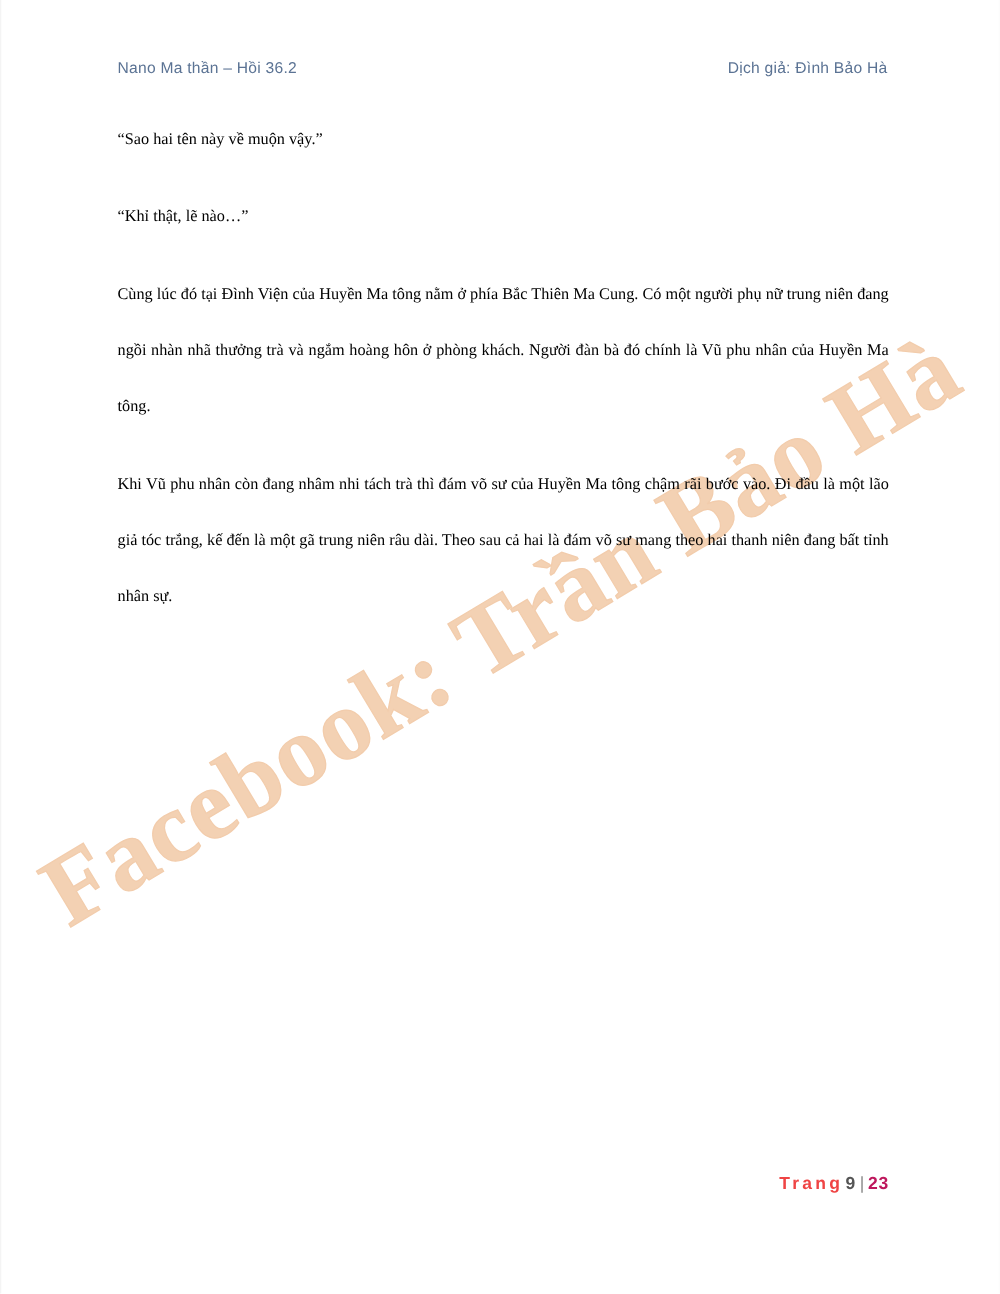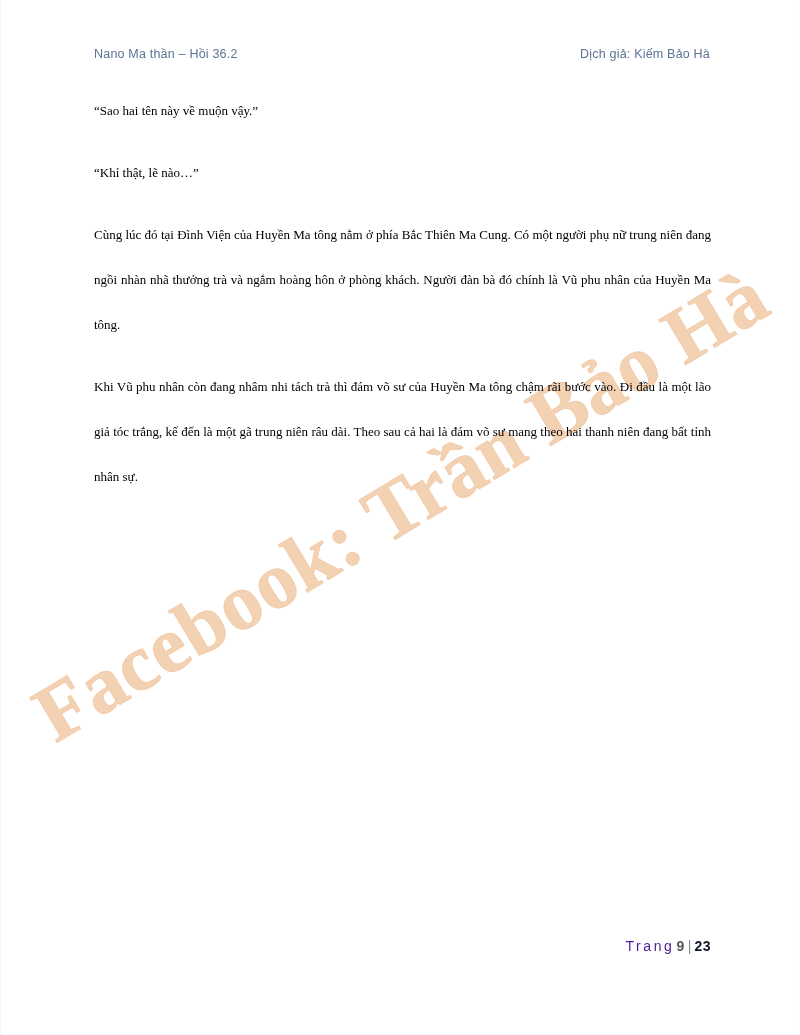--- a/index.html
+++ b/index.html
@@ -109,58 +109,58 @@
     left: 93px;
     top: 938px;
     width: 617px;
     text-align: right;
     font-family: "Liberation Sans", "DejaVu Sans", sans-serif;
     font-size: 14px;
     white-space: nowrap;
   }
 
   .doc-footer .trang-label {
-    color: #4c1d95;
+    color: #ef4444;
     letter-spacing: 2.6px;
-    font-weight: 400;
+    font-weight: 700;
   }
 
   .doc-footer .page-current {
     color: #555555;
     font-weight: 700;
     letter-spacing: 0.5px;
     margin-left: 2px;
   }
 
   .doc-footer .page-sep {
     color: #8a8a8a;
     font-weight: 400;
     margin: 0 3px;
   }
 
   .doc-footer .page-total {
-    color: #0f172a;
+    color: #be185d;
     font-weight: 700;
     letter-spacing: 0.5px;
   }
 </style>
 </head>
 <body>
 
 <div class="page">
 
   <div class="watermark-layer">
     <div class="watermark-text">Facebook: Trần Bảo Hà</div>
   </div>
 
   <div class="content-layer">
 
     <div class="doc-header">
       <span class="header-left">Nano Ma thần – Hồi 36.2</span>
-      <span class="header-right">Dịch giả: Kiếm Bảo Hà</span>
+      <span class="header-right">Dịch giả: Đình Bảo Hà</span>
     </div>
 
     <div class="doc-body">
       <p>“Sao hai tên này về muộn vậy.”</p>
       <p>“Khỉ thật, lẽ nào…”</p>
       <p>Cùng lúc đó tại Đình Viện của Huyền Ma tông nằm ở phía Bắc Thiên Ma Cung. Có một người phụ nữ trung niên đang ngồi nhàn nhã thưởng trà và ngắm hoàng hôn ở phòng khách. Người đàn bà đó chính là Vũ phu nhân của Huyền Ma tông.</p>
       <p>Khi Vũ phu nhân còn đang nhâm nhi tách trà thì đám võ sư của Huyền Ma tông chậm rãi bước vào. Đi đầu là một lão giả tóc trắng, kế đến là một gã trung niên râu dài. Theo sau cả hai là đám võ sư mang theo hai thanh niên đang bất tỉnh nhân sự.</p>
     </div>
 
     <div class="doc-footer">

